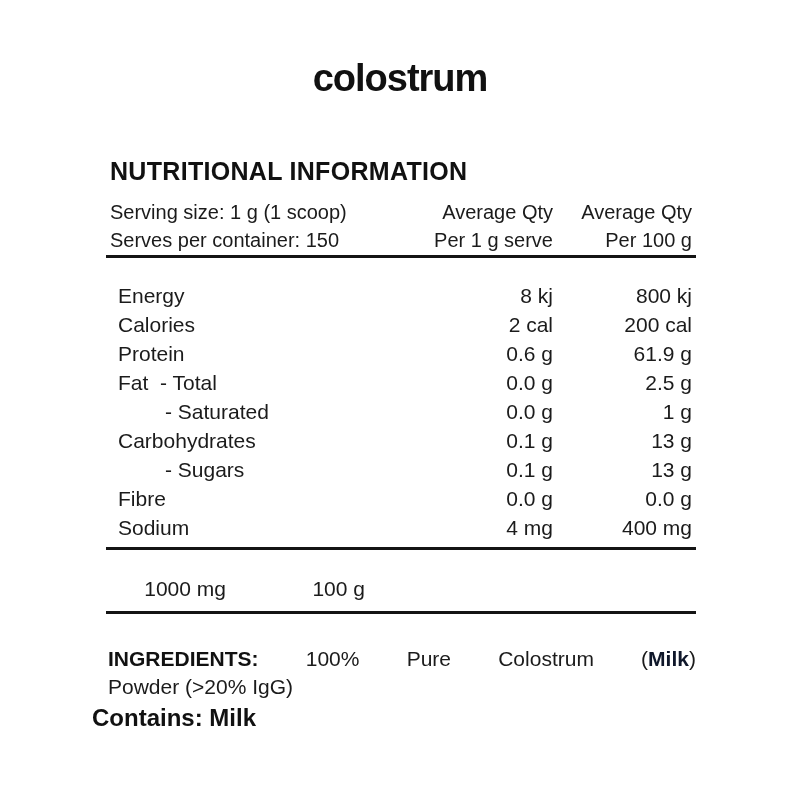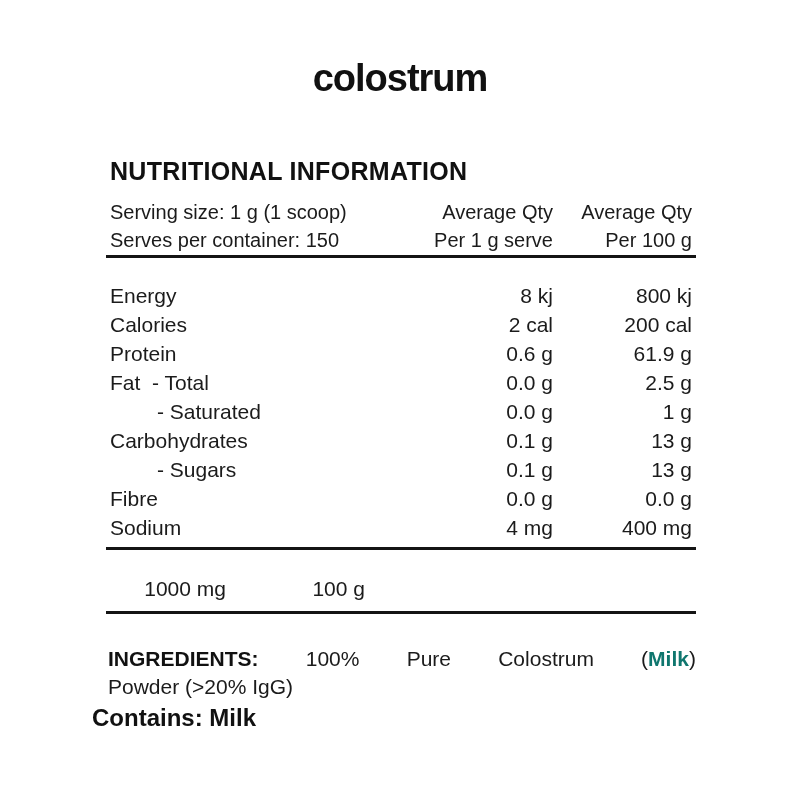--- a/index.html
+++ b/index.html
@@ -56,21 +56,21 @@
   .rule-1 { top: 255px; }
   .rule-2 { top: 547px; }
   .rule-3 { top: 611px; }
 
   .rows { top: 281px; }
   .nrow {
     display: flex;
     font-size: 21px;
     line-height: 29px;
   }
-  .nrow .lbl  { flex: 1; padding-left: 4px; white-space: pre; }
+  .nrow .lbl  { flex: 1; padding-left: 4px; white-space: pre; margin-left: 8px; }
   .nrow .lbl.indent { padding-left: 51px; }
   .nrow .v2   { width: 120px; text-align: right; }
   .nrow .v3   { width: 143px; text-align: right; padding-right: 4px; }
 
   .hl-row { top: 574px; }
   .hl-row .small {
     font-size: 15px;
     letter-spacing: 0.2px;
   }
 
@@ -79,21 +79,21 @@
     font-size: 21px;
     line-height: 28px;
     padding-left: 2px;
   }
   .ing-line1 {
     display: flex;
     justify-content: space-between;
     align-items: baseline;
   }
   .ing-heading { font-weight: 700; color: #111; }
-  .bold-word { font-weight: 700; color: #0f766e; }
+  .bold-word { font-weight: 700; color: #0f172a; }
 
   .contains {
     position: absolute;
     top: 704px;
     left: 92px;
     font-size: 24px;
     font-weight: 700;
     color: #111;
   }
 </style>

